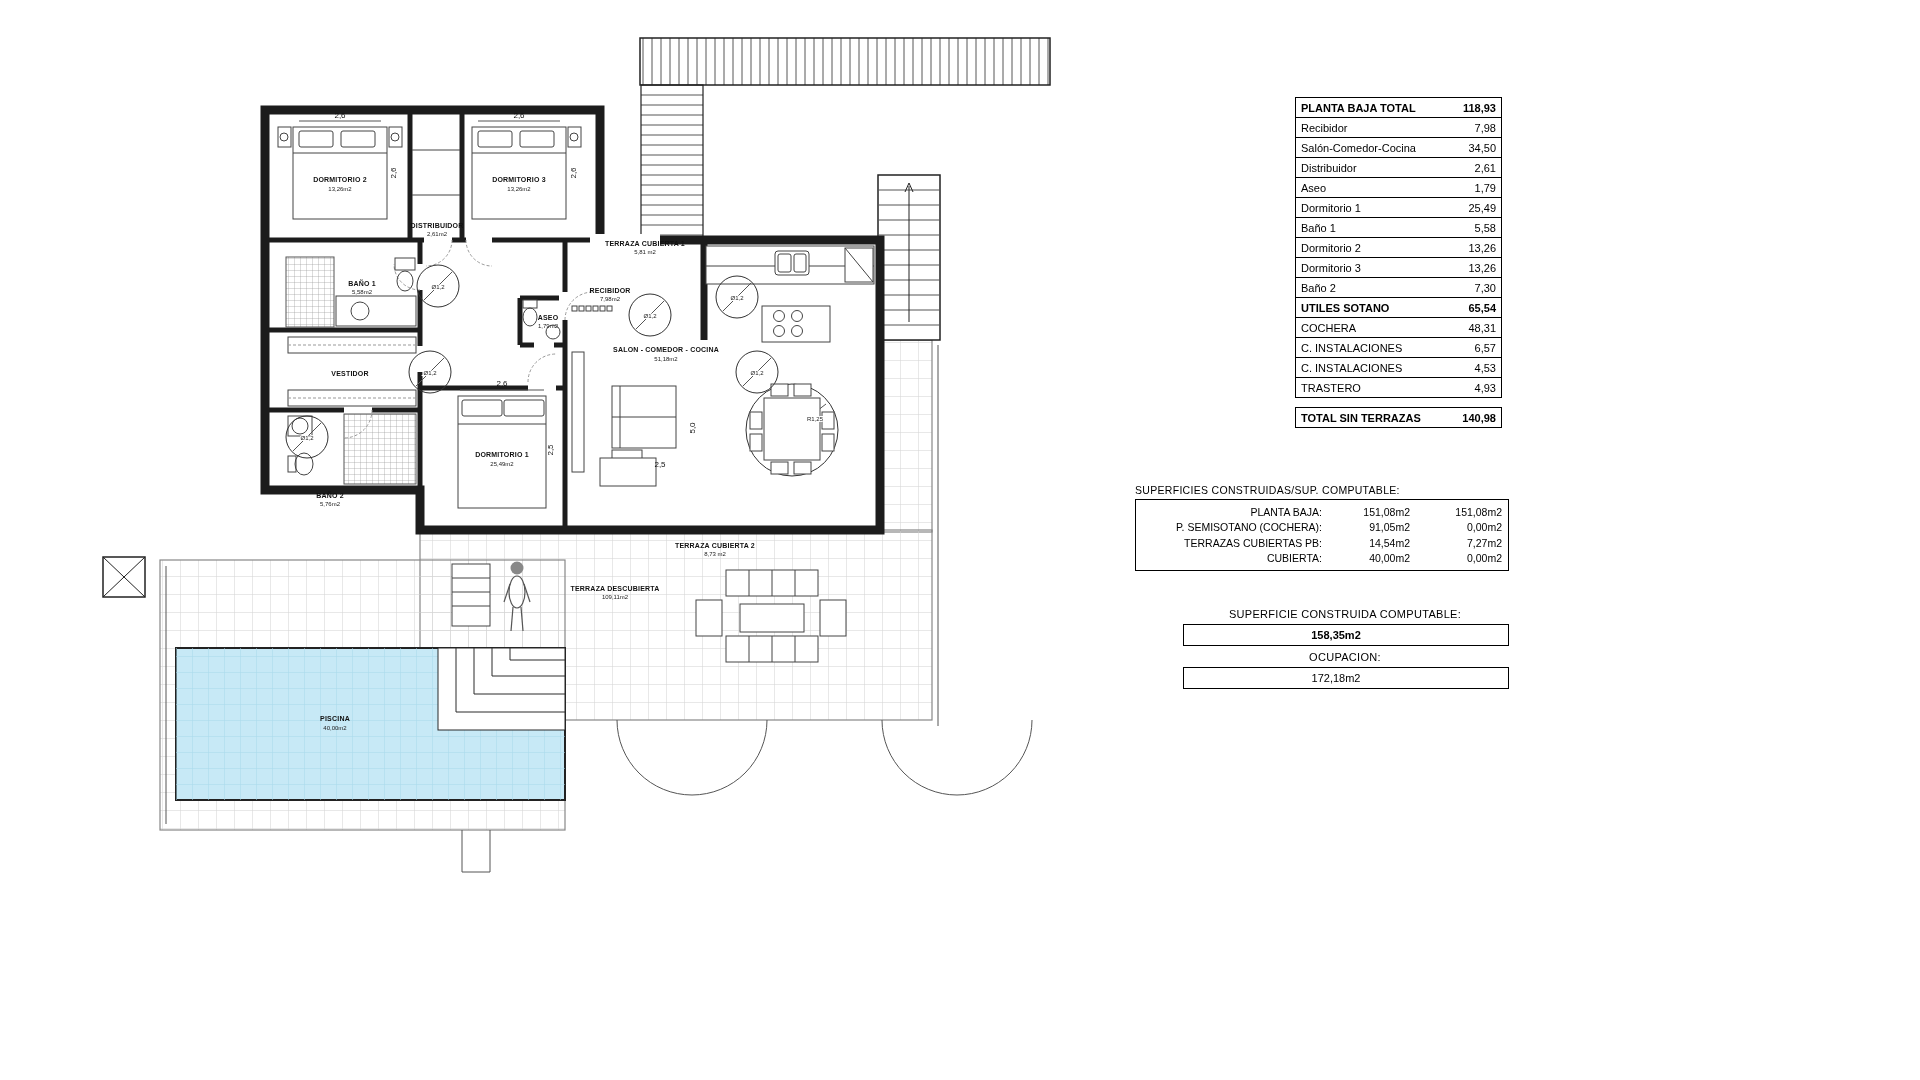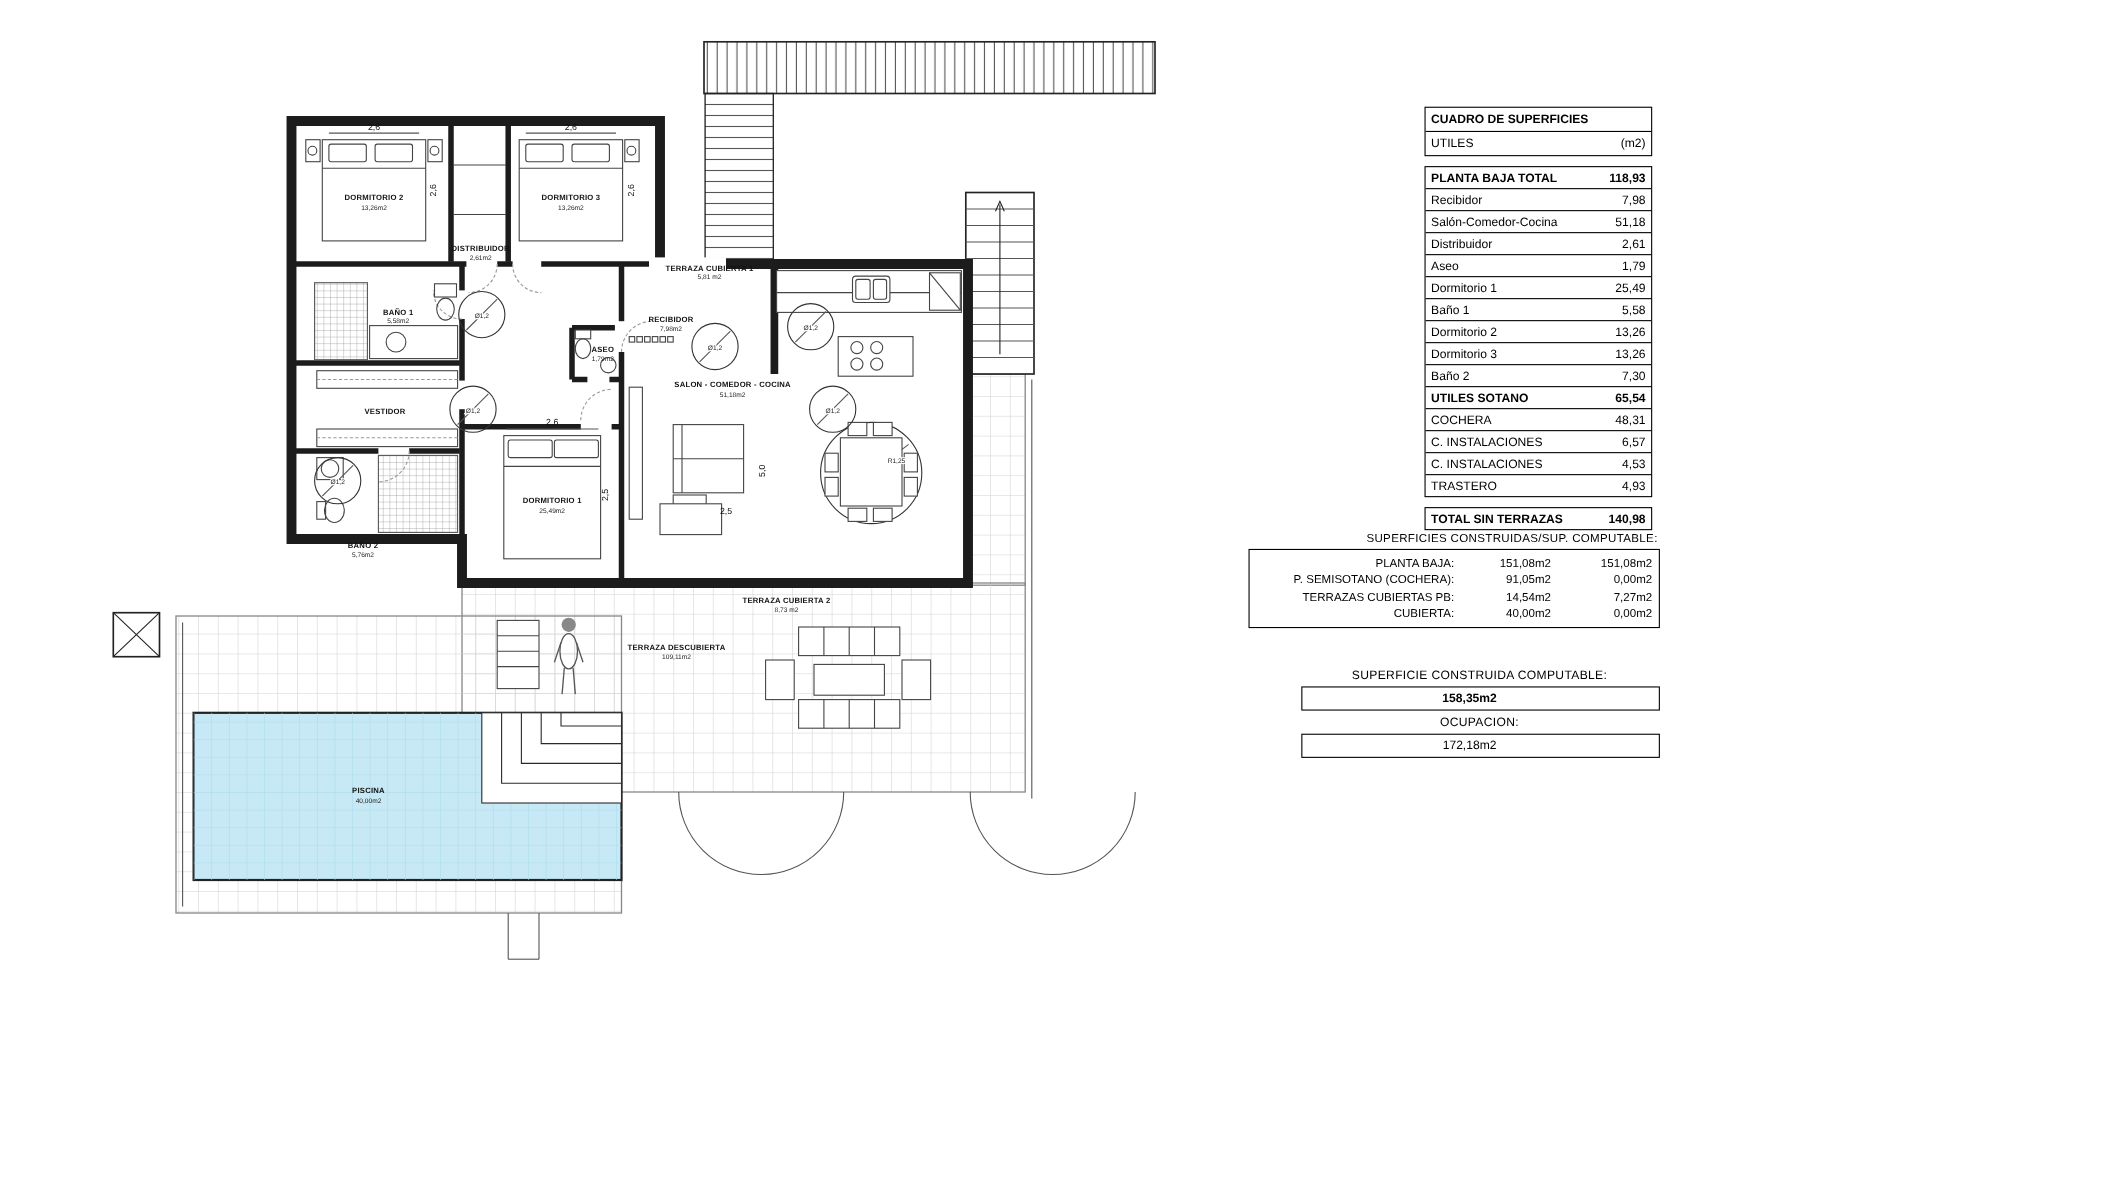--- a/index.html
+++ b/index.html
@@ -26,21 +26,21 @@
   .trow  { display:flex; justify-content:space-between; align-items:center;
            height:19px; padding:0 5px; border-bottom:1px solid #000; }
   .box .trow:last-child { border-bottom:none; }
   .header-box .trow { height:21px; }
   .th, .sec { font-weight:bold; }
   .tl { white-space:nowrap; }
   .tv { text-align:right; }
 
   
   .constr { position:absolute; left:1135px; top:484px; width:374px; font-size:10.5px; }
-  .constr-title { text-align:right; margin-bottom:3px; letter-spacing:.3px; padding-right:2px; }
+  .constr-title { margin-bottom:3px; letter-spacing:.3px; padding-right:2px; }
   .constr-box { border:1px solid #000; padding:4px 6px; background:#fff; }
   .crow { display:flex; height:15.5px; align-items:center; }
   .cl { flex:1; text-align:right; }
   .c1 { width:88px; text-align:right; }
   .c2 { width:92px; text-align:right; }
 
   
   .comp { position:absolute; left:1183px; top:608px; width:326px; font-size:11px; text-align:center; }
   .comp-title { margin:0 2px 4px 0; letter-spacing:.3px; }
   .comp-box { border:1px solid #000; height:20px; line-height:20px; padding-right:20px; margin-bottom:5px; background:#fff; }
@@ -357,41 +357,32 @@
     <circle cx="517" cy="568" r="6.5" fill="#888" stroke="none"></circle>
     <ellipse cx="517" cy="592" rx="8" ry="16"></ellipse>
     <line x1="510" y1="584" x2="504" y2="602"></line>
     <line x1="524" y1="584" x2="530" y2="602"></line>
     <line x1="513" y1="607" x2="511" y2="631"></line>
     <line x1="521" y1="607" x2="523" y2="631"></line>
   </g>
 </svg>
 
 <div class="panel">
-  <div class="box header-box">
-    <div class="trow th">
-      <span class="tl">CUADRO DE SUPERFICIES</span>
-    </div>
-    <div class="trow">
-      <span class="tl">UTILES</span>
-      <span class="tv">(m2)</span>
-    </div>
-  </div>
   <div class="box main-box">
     <div class="trow sec">
         <span class="tl">PLANTA BAJA TOTAL</span>
         <span class="tv">118,93</span>
       </div>
     <div class="trow">
         <span class="tl">Recibidor</span>
         <span class="tv">7,98</span>
       </div>
     <div class="trow">
         <span class="tl">Salón-Comedor-Cocina</span>
-        <span class="tv">51,18</span>
+        <span class="tv">34,50</span>
       </div>
     <div class="trow">
         <span class="tl">Distribuidor</span>
         <span class="tv">2,61</span>
       </div>
     <div class="trow">
         <span class="tl">Aseo</span>
         <span class="tv">1,79</span>
       </div>
     <div class="trow">

